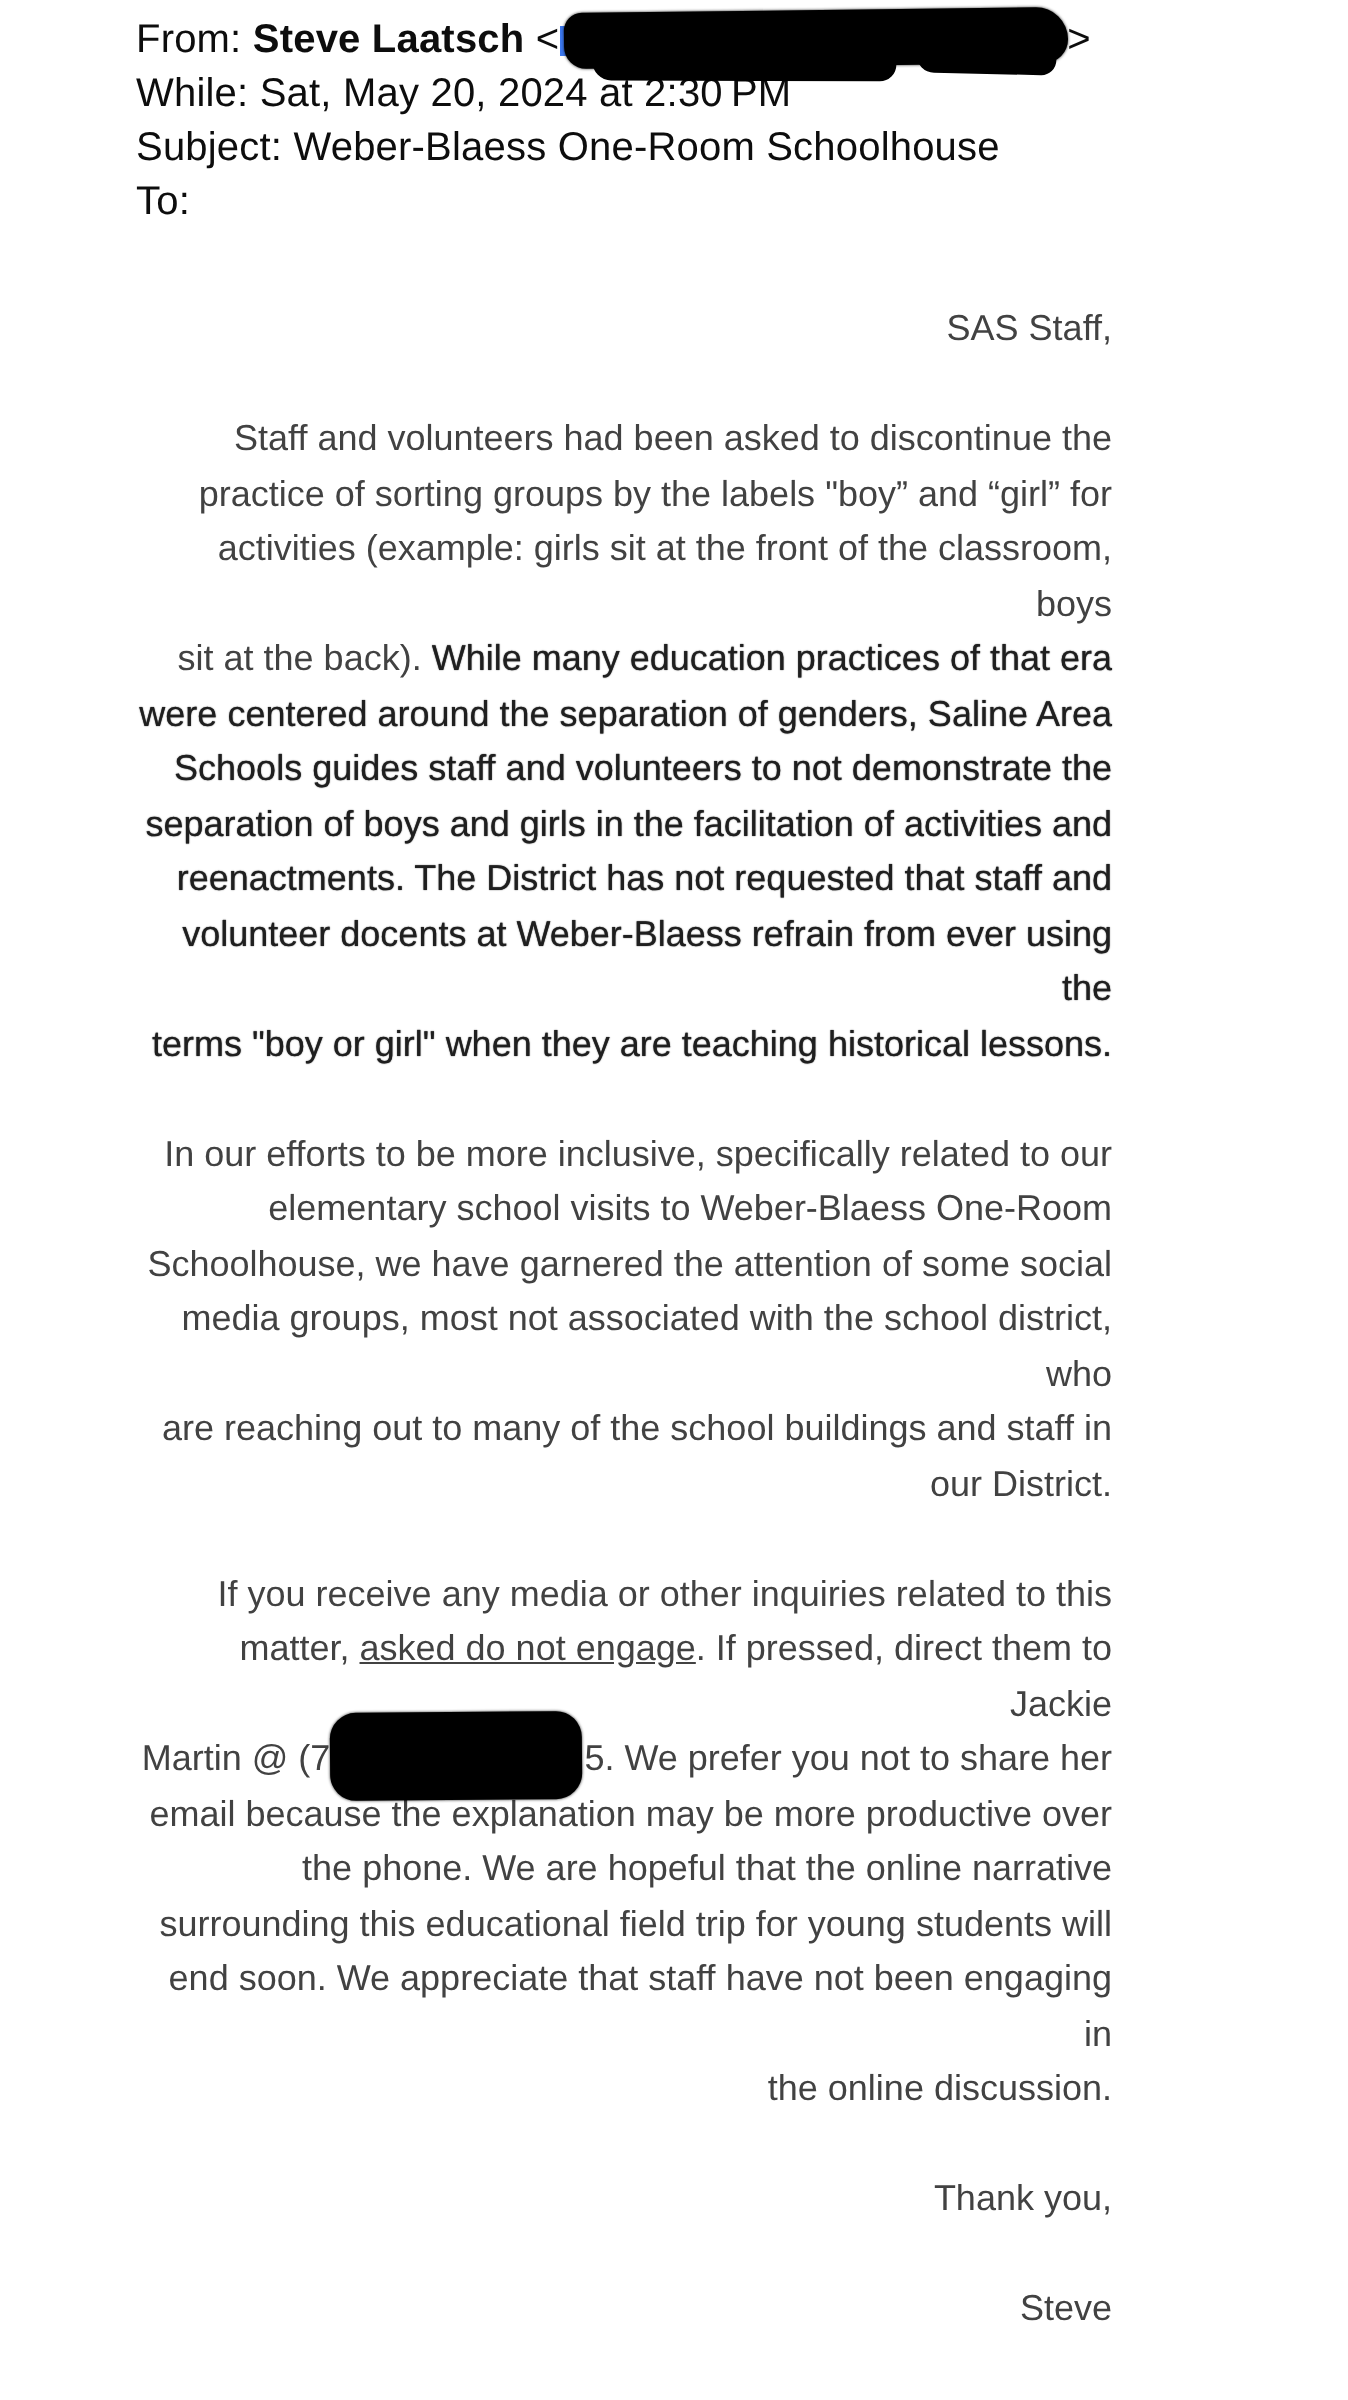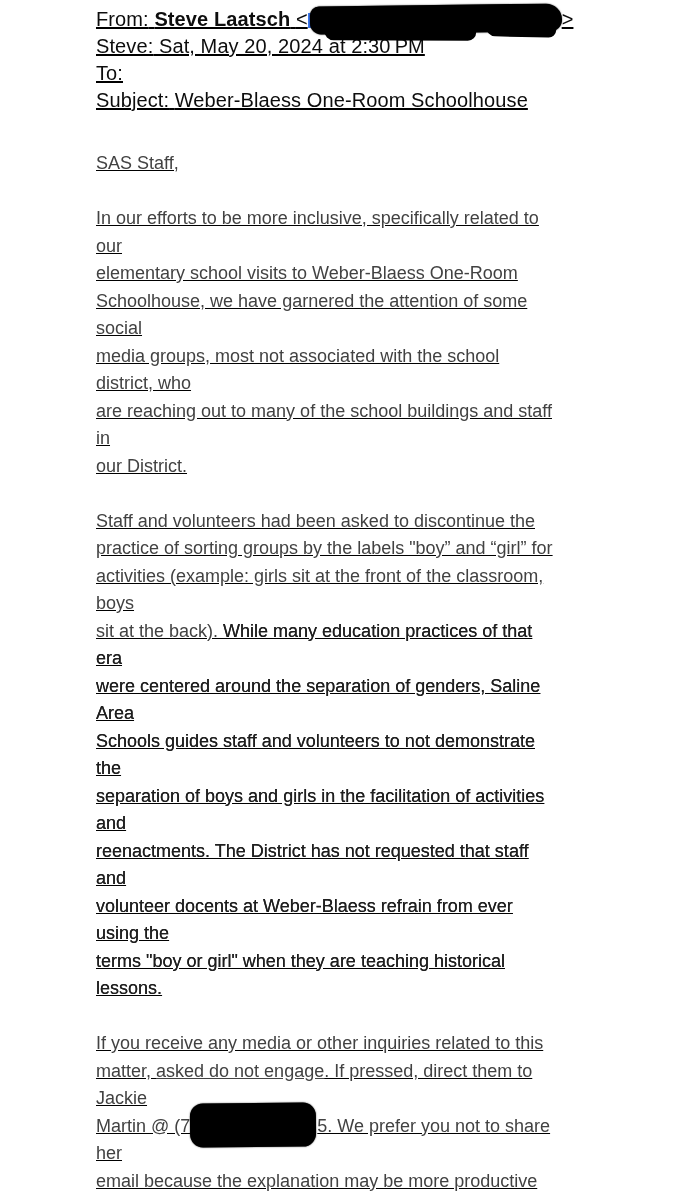--- a/index.html
+++ b/index.html
@@ -2,24 +2,23 @@
 <html><head>
 <meta charset="utf-8">
 <style>
   html, body { margin: 0; padding: 0; background: #ffffff; }
   .page {
     position: relative;
     width: 612px;
     height: 1200px;
     background: #ffffff;
     box-sizing: border-box;
-    padding: 5px 56px 0 96px;
+    padding: 5px 56px 0 68px;
     font-family: "Liberation Sans", sans-serif;
     overflow: hidden;
-    text-decoration: underline;
   }
   
   .header { font-size: 20px; line-height: 27px; color: #0d0d0d; letter-spacing: 0.1px; }
   .hline { white-space: nowrap; }
   .bold { font-weight: 700; }
   .link-sliver {
     display: inline-block;
     width: 4px; height: 15px;
     background: #3c78f0;
     vertical-align: -2px;
@@ -52,20 +51,21 @@
     background: #000;
     border-radius: 2px 6px 10px 12px;
     transform: rotate(2deg);
   }
   
   .email-body {
     margin-top: 36px;
     font-size: 18px;
     line-height: 27.5px;
     color: #424242;
+    text-align: right;
   }
   .para { white-space: pre-line; margin: 0 0 27.5px 0; }
   .emph {
     color: #1f1f1f;
     text-shadow: 0 0 0.6px currentColor;
   }
   .underline { text-decoration: underline; }
   .redact-phone {
     display: inline-block;
     width: 126px; height: 44px;
@@ -82,53 +82,55 @@
 
 <div class="page">
 
   <div class="header">
     <div class="hline">
       <span>From:</span>
       <span class="bold">Steve Laatsch</span>
       <span>&lt;</span><span class="link-sliver"></span><span class="redact-email"></span><span>&gt;</span>
     </div>
     <div class="hline">
-      <span>Steve:</span>
+      <span>While:</span>
       <span>Sat, May 20, 2024 at 2:30 PM</span>
-    </div>
-    <div class="hline">
-      <span>To:</span>
     </div>
     <div class="hline">
       <span>Subject:</span>
       <span>Weber-Blaess One-Room Schoolhouse</span>
     </div>
+    <div class="hline">
+      <span>To:</span>
+    </div>
   </div>
 
   <div class="email-body">
       <div class="para"><span>SAS Staff,</span></div>
-      <div class="para"><span>In our efforts to be more inclusive, specifically related to our
-elementary school visits to Weber-Blaess One-Room
-Schoolhouse, we have garnered the attention of some social
-media groups, most not associated with the school district, who
-are reaching out to many of the school buildings and staff in
-our District.</span></div>
       <div class="para"><span>Staff and volunteers had been asked to discontinue the
 practice of sorting groups by the labels "boy” and “girl” for
 activities (example: girls sit at the front of the classroom, boys
 sit at the back). </span><span class="emph">While many education practices of that era
 were centered around the separation of genders, Saline Area
 Schools guides staff and volunteers to not demonstrate the
 separation of boys and girls in the facilitation of activities and
 reenactments. The District has not requested that staff and
 volunteer docents at Weber-Blaess refrain from ever using the
 terms "boy or girl" when they are teaching historical lessons.</span></div>
+      <div class="para"><span>In our efforts to be more inclusive, specifically related to our
+elementary school visits to Weber-Blaess One-Room
+Schoolhouse, we have garnered the attention of some social
+media groups, most not associated with the school district, who
+are reaching out to many of the school buildings and staff in
+our District.</span></div>
       <div class="para"><span>If you receive any media or other inquiries related to this
 matter, </span><span class="underline">asked do not engage</span><span>. If pressed, direct them to Jackie
 Martin @ (7</span><span class="redact-phone"></span><span>5. We prefer you not to share her
 email because the explanation may be more productive over
 the phone. We are hopeful that the online narrative
 surrounding this educational field trip for young students will
 end soon. We appreciate that staff have not been engaging in
 the online discussion.</span></div>
+      <div class="para"><span>Thank you,</span></div>
+      <div class="para"><span>Steve</span></div>
     </div>
 
 </div>
 
 </body></html>

